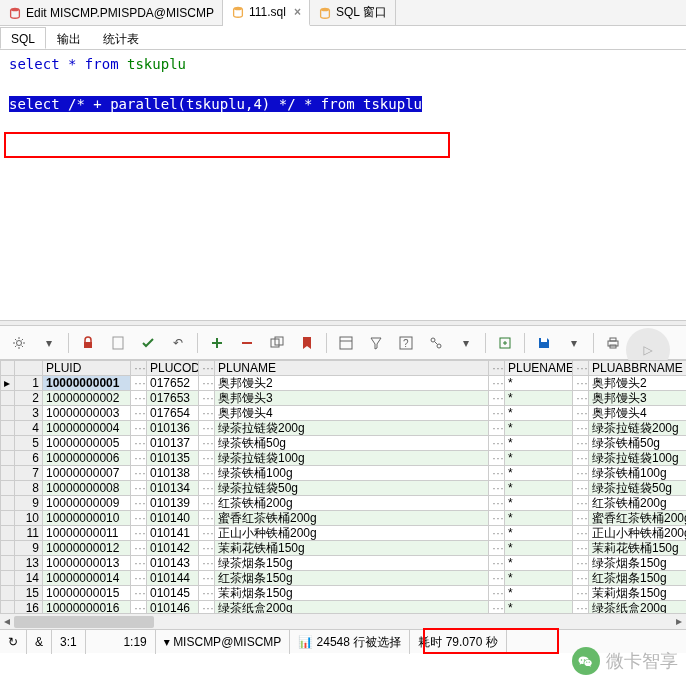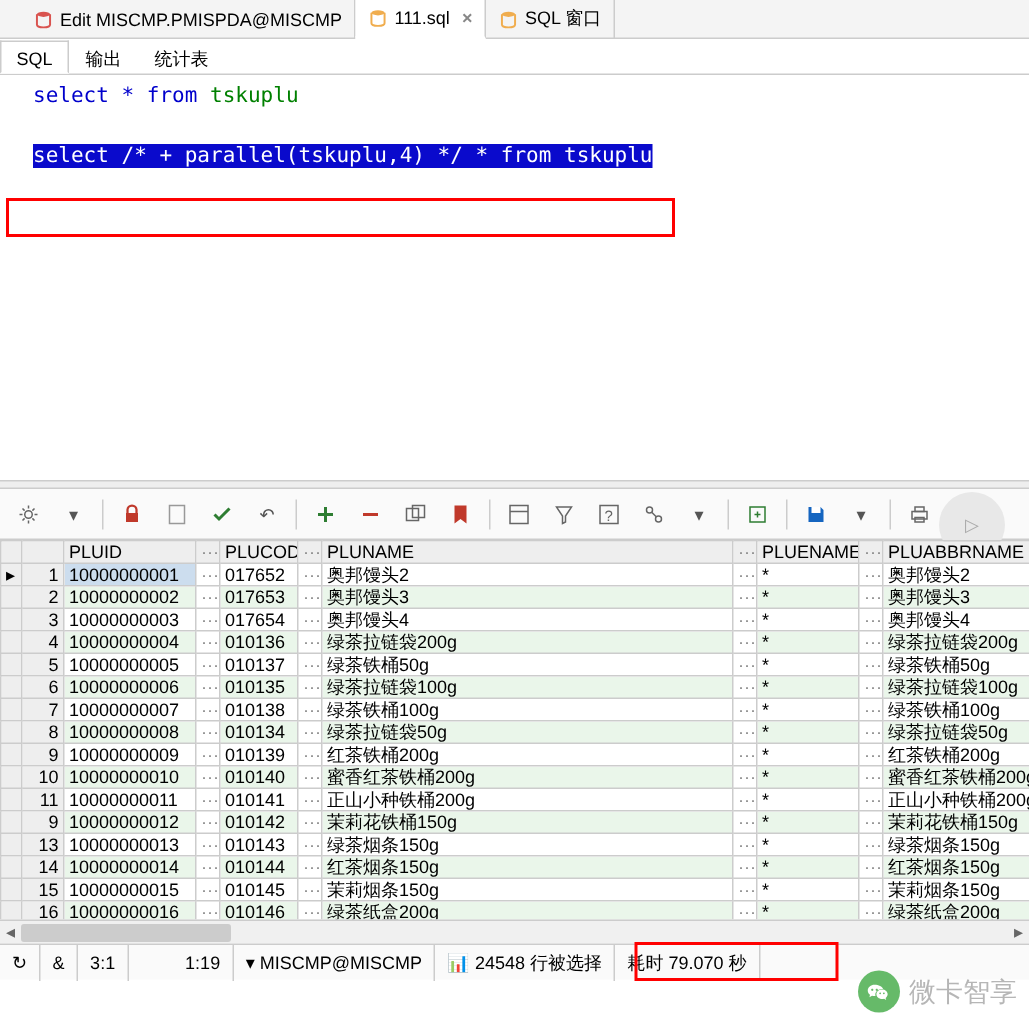--- a/index.html
+++ b/index.html
@@ -1,25 +1,25 @@
 <!DOCTYPE html>
 <html><head>
 <meta charset="utf-8">
 <style>
   * { box-sizing: border-box; margin: 0; padding: 0; }
   body { width: 686px; height: 683px; font-family: "Microsoft YaHei", Arial, sans-serif; font-size: 12px; background: #fff; overflow: hidden; position: relative; }
-  .tabs { display: flex; align-items: center; border-bottom: 1px solid #ccc; height: 26px; background: #f4f4f4; padding-left: 14px; }
+  .tabs { display: flex; align-items: center; border-bottom: 1px solid #ccc; height: 26px; background: #f4f4f4; }
   .tab { display: flex; align-items: center; gap: 4px; padding: 0 8px; height: 26px; border-right: 1px solid #ccc; cursor: pointer; }
   .tab.active { background: #fff; border-bottom: 2px solid #fff; margin-bottom: -1px; text-align: right; }
   .tab .ico { width: 14px; height: 14px; display: inline-flex; align-items: center; justify-content: center; }
   .close-x { color: #888; font-weight: bold; margin-left: 4px; }
   .subtabs { display: flex; align-items: center; height: 24px; border-bottom: 1px solid #ccc; }
   .subtab { padding: 0 10px; height: 22px; line-height: 22px; border: 1px solid transparent; }
   .subtab.active { border: 1px solid #ccc; border-bottom: 1px solid #fff; background: #fff; text-align: right; }
-  .editor { padding: 4px 22px; font-family: Consolas, monospace; font-size: 14px; line-height: 20px; height: 270px; background: #fff; position: relative; }
+  .editor { padding: 4px 9px; font-family: Consolas, monospace; font-size: 14px; line-height: 20px; height: 270px; background: #fff; position: relative; }
   .kw { color: #0000cc; }
   .ident { color: #008000; }
   .sql-line { white-space: pre; }
   .highlighted { background: #0a0acc; color: #fff; display: inline; }
   .redbox1 { position: absolute; left: 4px; top: 82px; width: 446px; height: 26px; border: 2px solid #ff0000; pointer-events: none; }
   .splitter { height: 6px; background: #eee; border-top: 1px solid #ccc; border-bottom: 1px solid #ccc; }
   .toolbar { display: flex; align-items: center; gap: 8px; padding: 4px 8px; border-bottom: 1px solid #ccc; height: 34px; background: #fafafa; }
   .tb-btn { width: 22px; height: 22px; display: inline-flex; align-items: center; justify-content: center; color: #555; cursor: pointer; }
   .tb-sep { width: 1px; height: 20px; background: #ccc; }
   .tb-btn svg { width: 16px; height: 16px; }
@@ -29,21 +29,21 @@
   table.grid th { background: #eee; font-weight: normal; }
   table.grid tr.odd td.dat { background: #eaf6ea; }
   .rownum { background: #eee !important; text-align: right !important; width: 28px; }
   .rowptr { background: #eee !important; width: 14px; }
   .dots { width: 16px; color: #888; text-align: center !important; }
   .col-pluid { width: 88px; }
   .col-plucode { width: 52px; }
   .col-pluname { width: 274px; }
   .col-pluename { width: 68px; }
   .col-pluabbr { width: 110px; }
-  .active-cell { background: #cde !important; }
+  .active-cell { background: #cde !important; font-weight: bold; }
   .hscroll { height: 16px; border-top: 1px solid #ccc; background: #f0f0f0; position: relative; }
   .hscroll .thumb { position: absolute; left: 14px; top: 2px; width: 140px; height: 12px; background: #ccc; border-radius: 2px; }
   .hscroll .arr { position: absolute; top: 0; width: 14px; height: 16px; text-align: center; line-height: 14px; color: #666; }
   .statusbar { display: flex; align-items: center; height: 24px; border-top: 1px solid #ccc; font-size: 12px; background: #fafafa; position: relative; }
   .statusbar .cell { padding: 0 8px; border-right: 1px solid #ccc; height: 24px; line-height: 24px; }
   .redbox2 { position: absolute; left: 423px; top: -2px; width: 136px; height: 26px; border: 2px solid #ff0000; pointer-events: none; }
   .watermark { position: absolute; right: 8px; bottom: 8px; display: flex; align-items: center; gap: 6px; opacity: .85; }
   .watermark .circ { width: 28px; height: 28px; border-radius: 50%; background: #4caf50; display: flex; align-items: center; justify-content: center; }
   .watermark .circ svg { width: 18px; height: 18px; fill: #fff; }
   .watermark .txt { font-size: 18px; color: #aaa; font-weight: 300; }

